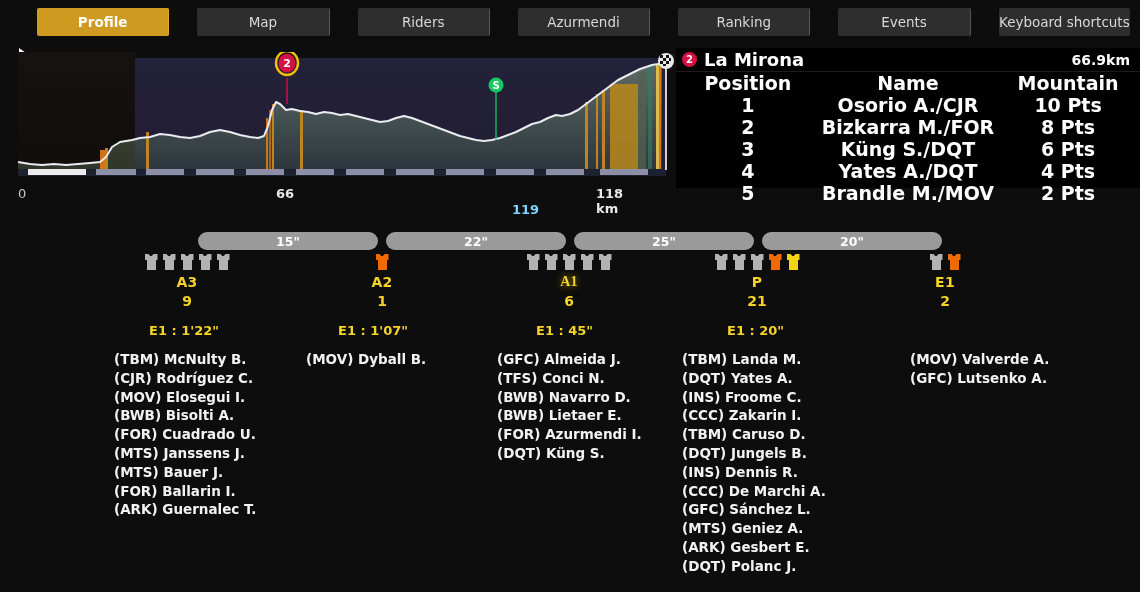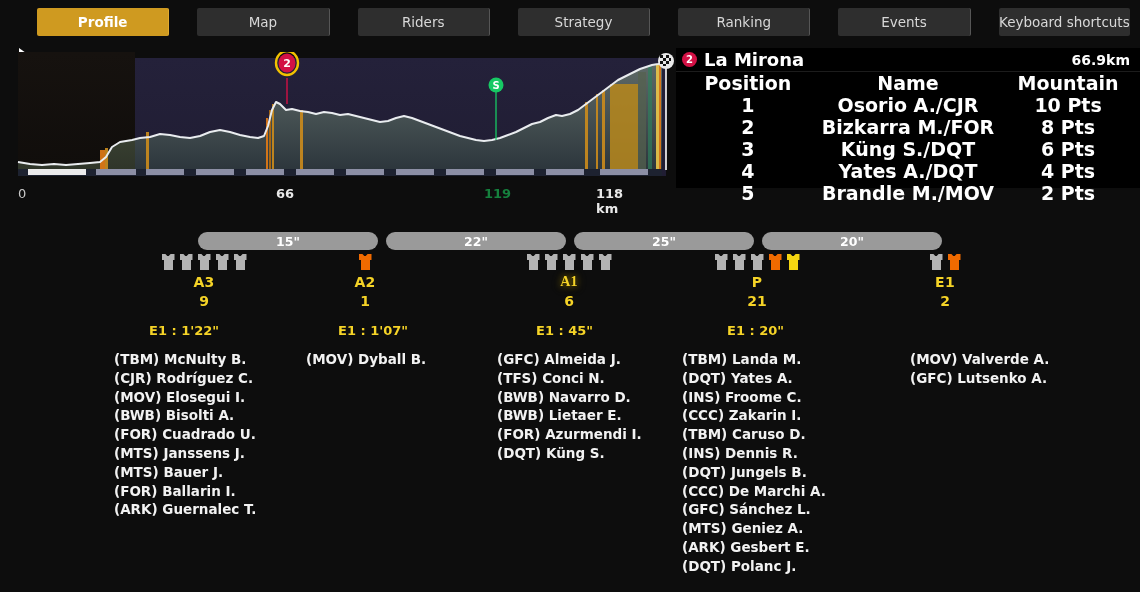--- a/index.html
+++ b/index.html
@@ -59,21 +59,21 @@
   }
   #chart-svg { display: block; }
   #axis-labels {
     position: absolute; left: 0; top: 142px;
     width: 676px; height: 20px;
     color: #c9c9c9; font-size: 13px;
   }
   #axis-labels span { position: absolute; top: 0; }
   .ax0 { left: 18px; }
   .ax1 { left: 276px; font-weight: bold; color: #e8e8e8; }
-  .ax2 { left: 484px; font-weight: bold; color: #15803d; }
+  .ax2 { left: 512px; font-weight: bold; color: #7dd3fc; margin-top: 16px; }
   .ax3 { left: 636px; font-weight: bold; color: #e8e8e8; transform: translateX(-100%); }
 
   
   #rank-panel {
     position: absolute; left: 676px; top: 48px;
     width: 464px; height: 140px;
     background: #000000;
     color: #ffffff;
   }
   #rank-head {
@@ -156,21 +156,21 @@
     line-height: 18.8px; white-space: nowrap;
   }
 </style>
 </head>
 <body>
 
 <div id="tabbar">
     <div class="tab active">Profile</div>
     <div class="tab">Map</div>
     <div class="tab">Riders</div>
-    <div class="tab">Strategy</div>
+    <div class="tab">Azurmendi</div>
     <div class="tab">Ranking</div>
     <div class="tab">Events</div>
     <div class="tab">Keyboard shortcuts</div>
   </div>
 
 <div id="profile-panel">
   <div id="play-marker"></div>
   <div id="chart-area">
     <svg id="chart-svg" width="676" height="124" viewBox="0 0 676 124">
       <defs>
@@ -337,21 +337,21 @@
 </div>
 
 <div id="groups">
   <div id="gapbars">
       <div class="gapbar" style="left: 198px; width: 180px;">15"</div>
       <div class="gapbar" style="left: 386px; width: 180px;">22"</div>
       <div class="gapbar" style="left: 574px; width: 180px;">25"</div>
       <div class="gapbar" style="left: 762px; width: 180px;">20"</div>
     </div>
   <div id="group-cols">
-      <div class="group-col" style="left: 124px; width: 160px;">
+      <div class="group-col" style="left: 107px; width: 160px;">
         <div class="jerseys">
           <span class="jersey j-grey">
             <i></i>
             <b></b>
           </span>
           <span class="jersey j-grey">
             <i></i>
             <b></b>
           </span>
           <span class="jersey j-grey">
@@ -363,21 +363,21 @@
             <b></b>
           </span>
           <span class="jersey j-grey">
             <i></i>
             <b></b>
           </span>
         </div>
         <div class="glabel">A3</div>
         <div class="gcount">9</div>
       </div>
-      <div class="group-col" style="left: 285px; width: 160px;">
+      <div class="group-col" style="left: 302px; width: 160px;">
         <div class="jerseys">
           <span class="jersey j-orange">
             <i></i>
             <b></b>
           </span>
         </div>
         <div class="glabel">A2</div>
         <div class="gcount">1</div>
       </div>
       <div class="group-col" style="left: 489px; width: 160px;">
@@ -475,22 +475,22 @@
         <div>(BWB) Lietaer E.</div>
         <div>(FOR) Azurmendi I.</div>
         <div>(DQT) Küng S.</div>
       </div>
       <div class="riders" style="left: 682px;">
         <div>(TBM) Landa M.</div>
         <div>(DQT) Yates A.</div>
         <div>(INS) Froome C.</div>
         <div>(CCC) Zakarin I.</div>
         <div>(TBM) Caruso D.</div>
+        <div>(DQT) Jungels B.</div>
         <div>(INS) Dennis R.</div>
-        <div>(DQT) Jungels B.</div>
         <div>(CCC) De Marchi A.</div>
         <div>(GFC) Sánchez L.</div>
         <div>(MTS) Geniez A.</div>
         <div>(ARK) Gesbert E.</div>
         <div>(DQT) Polanc J.</div>
       </div>
       <div class="riders" style="left: 910px;">
         <div>(MOV) Valverde A.</div>
         <div>(GFC) Lutsenko A.</div>
       </div>

